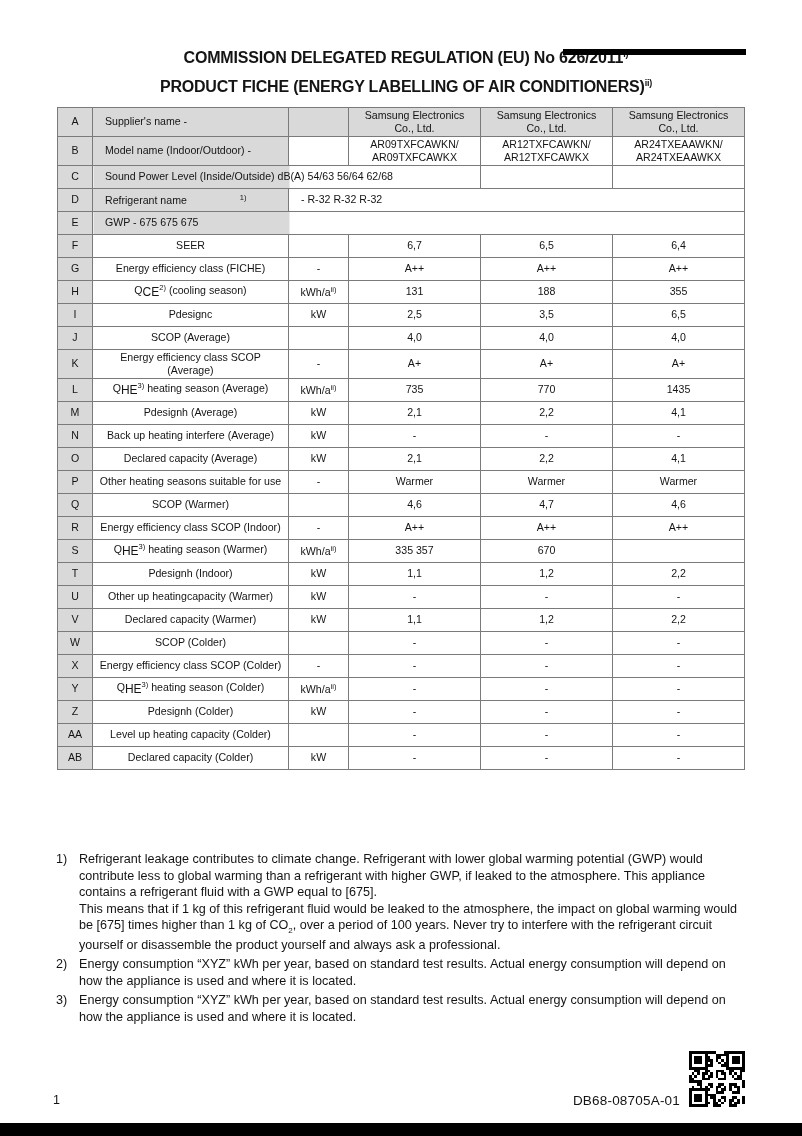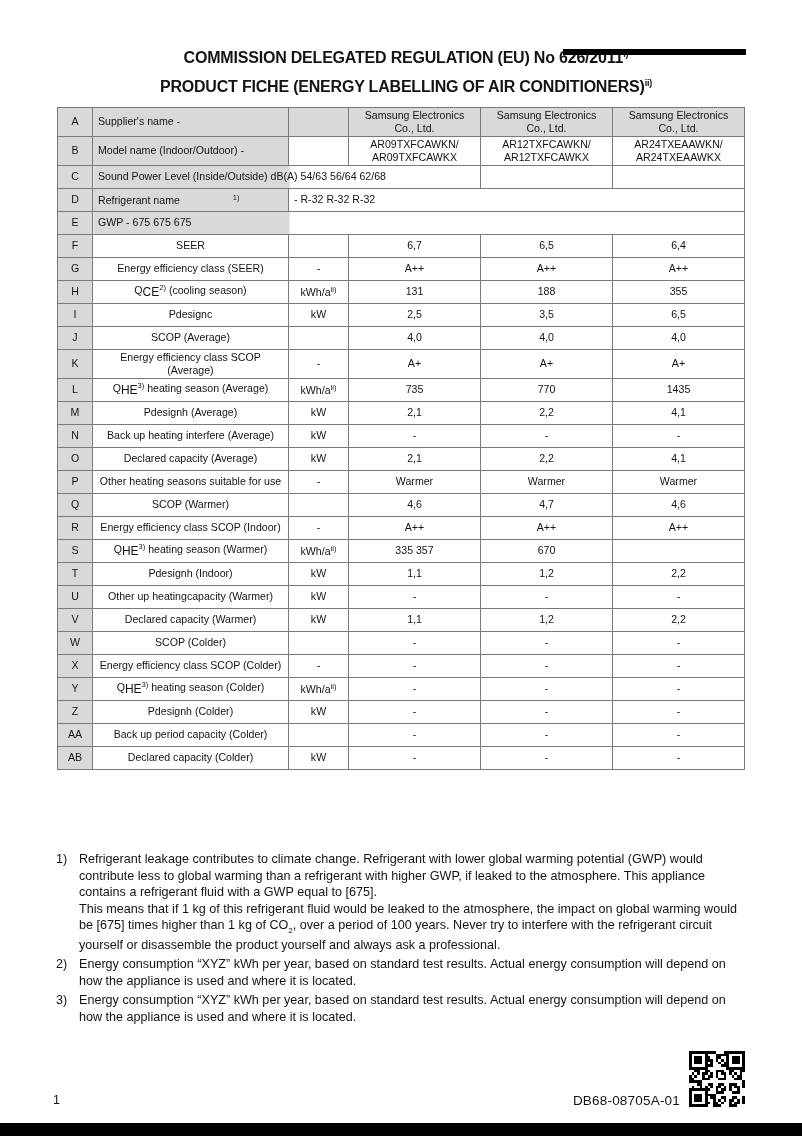--- a/index.html
+++ b/index.html
@@ -21,21 +21,21 @@
     position:absolute;left:57px;top:107px;width:688px;
     border-collapse:collapse;table-layout:fixed;
   }
   table.fiche td{
     border:1px solid #7a7a7a;
     font-size:10.6px;line-height:1.22;
     padding:1px 4px;height:20px;
     text-align:center;vertical-align:middle;
     white-space:pre-line;word-wrap:break-word;
   }
-  table.fiche td.left{text-align:left;padding-left:5px;}
+  table.fiche td.left{text-align:left;padding-left:12px;}
   table.fiche td.gray{background:#d9d9d9;}
   table.fiche td.grad{background:linear-gradient(90deg,#d9d9d9 0 196px,#ffffff 196px);}
   table.fiche sub{font-size:12px;vertical-align:-2px;}
   table.fiche sup{font-size:7.5px;vertical-align:4px;}
   col.c-letter{width:35px;}
   col.c-label{width:196px;}
   col.c-unit{width:60px;}
   col.c-val{width:132px;}
 
   
@@ -107,21 +107,21 @@
         <tr>
           <td class="gray">F</td>
           <td class="">SEER</td>
           <td class=""></td>
           <td class="">6,7</td>
           <td class="">6,5</td>
           <td class="">6,4</td>
         </tr>
         <tr>
           <td class="gray">G</td>
-          <td class="">Energy efficiency class (SEER)</td>
+          <td class="">Energy efficiency class (FICHE)</td>
           <td class="">-</td>
           <td class="">A++</td>
           <td class="">A++</td>
           <td class="">A++</td>
         </tr>
         <tr>
           <td class="gray">H</td>
           <td class="">Q<sub>CE</sub><sup>2)</sup> (cooling season)</td>
           <td class="">kWh/a<sup>ii)</sup></td>
           <td class="">131</td>
@@ -267,21 +267,21 @@
         <tr>
           <td class="gray">Z</td>
           <td class="">Pdesignh (Colder)</td>
           <td class="">kW</td>
           <td class="">-</td>
           <td class="">-</td>
           <td class="">-</td>
         </tr>
         <tr>
           <td class="gray">AA</td>
-          <td class="">Back up period capacity (Colder)</td>
+          <td class="">Level up heating capacity (Colder)</td>
           <td class=""></td>
           <td class="">-</td>
           <td class="">-</td>
           <td class="">-</td>
         </tr>
         <tr>
           <td class="gray">AB</td>
           <td class="">Declared capacity (Colder)</td>
           <td class="">kW</td>
           <td class="">-</td>

